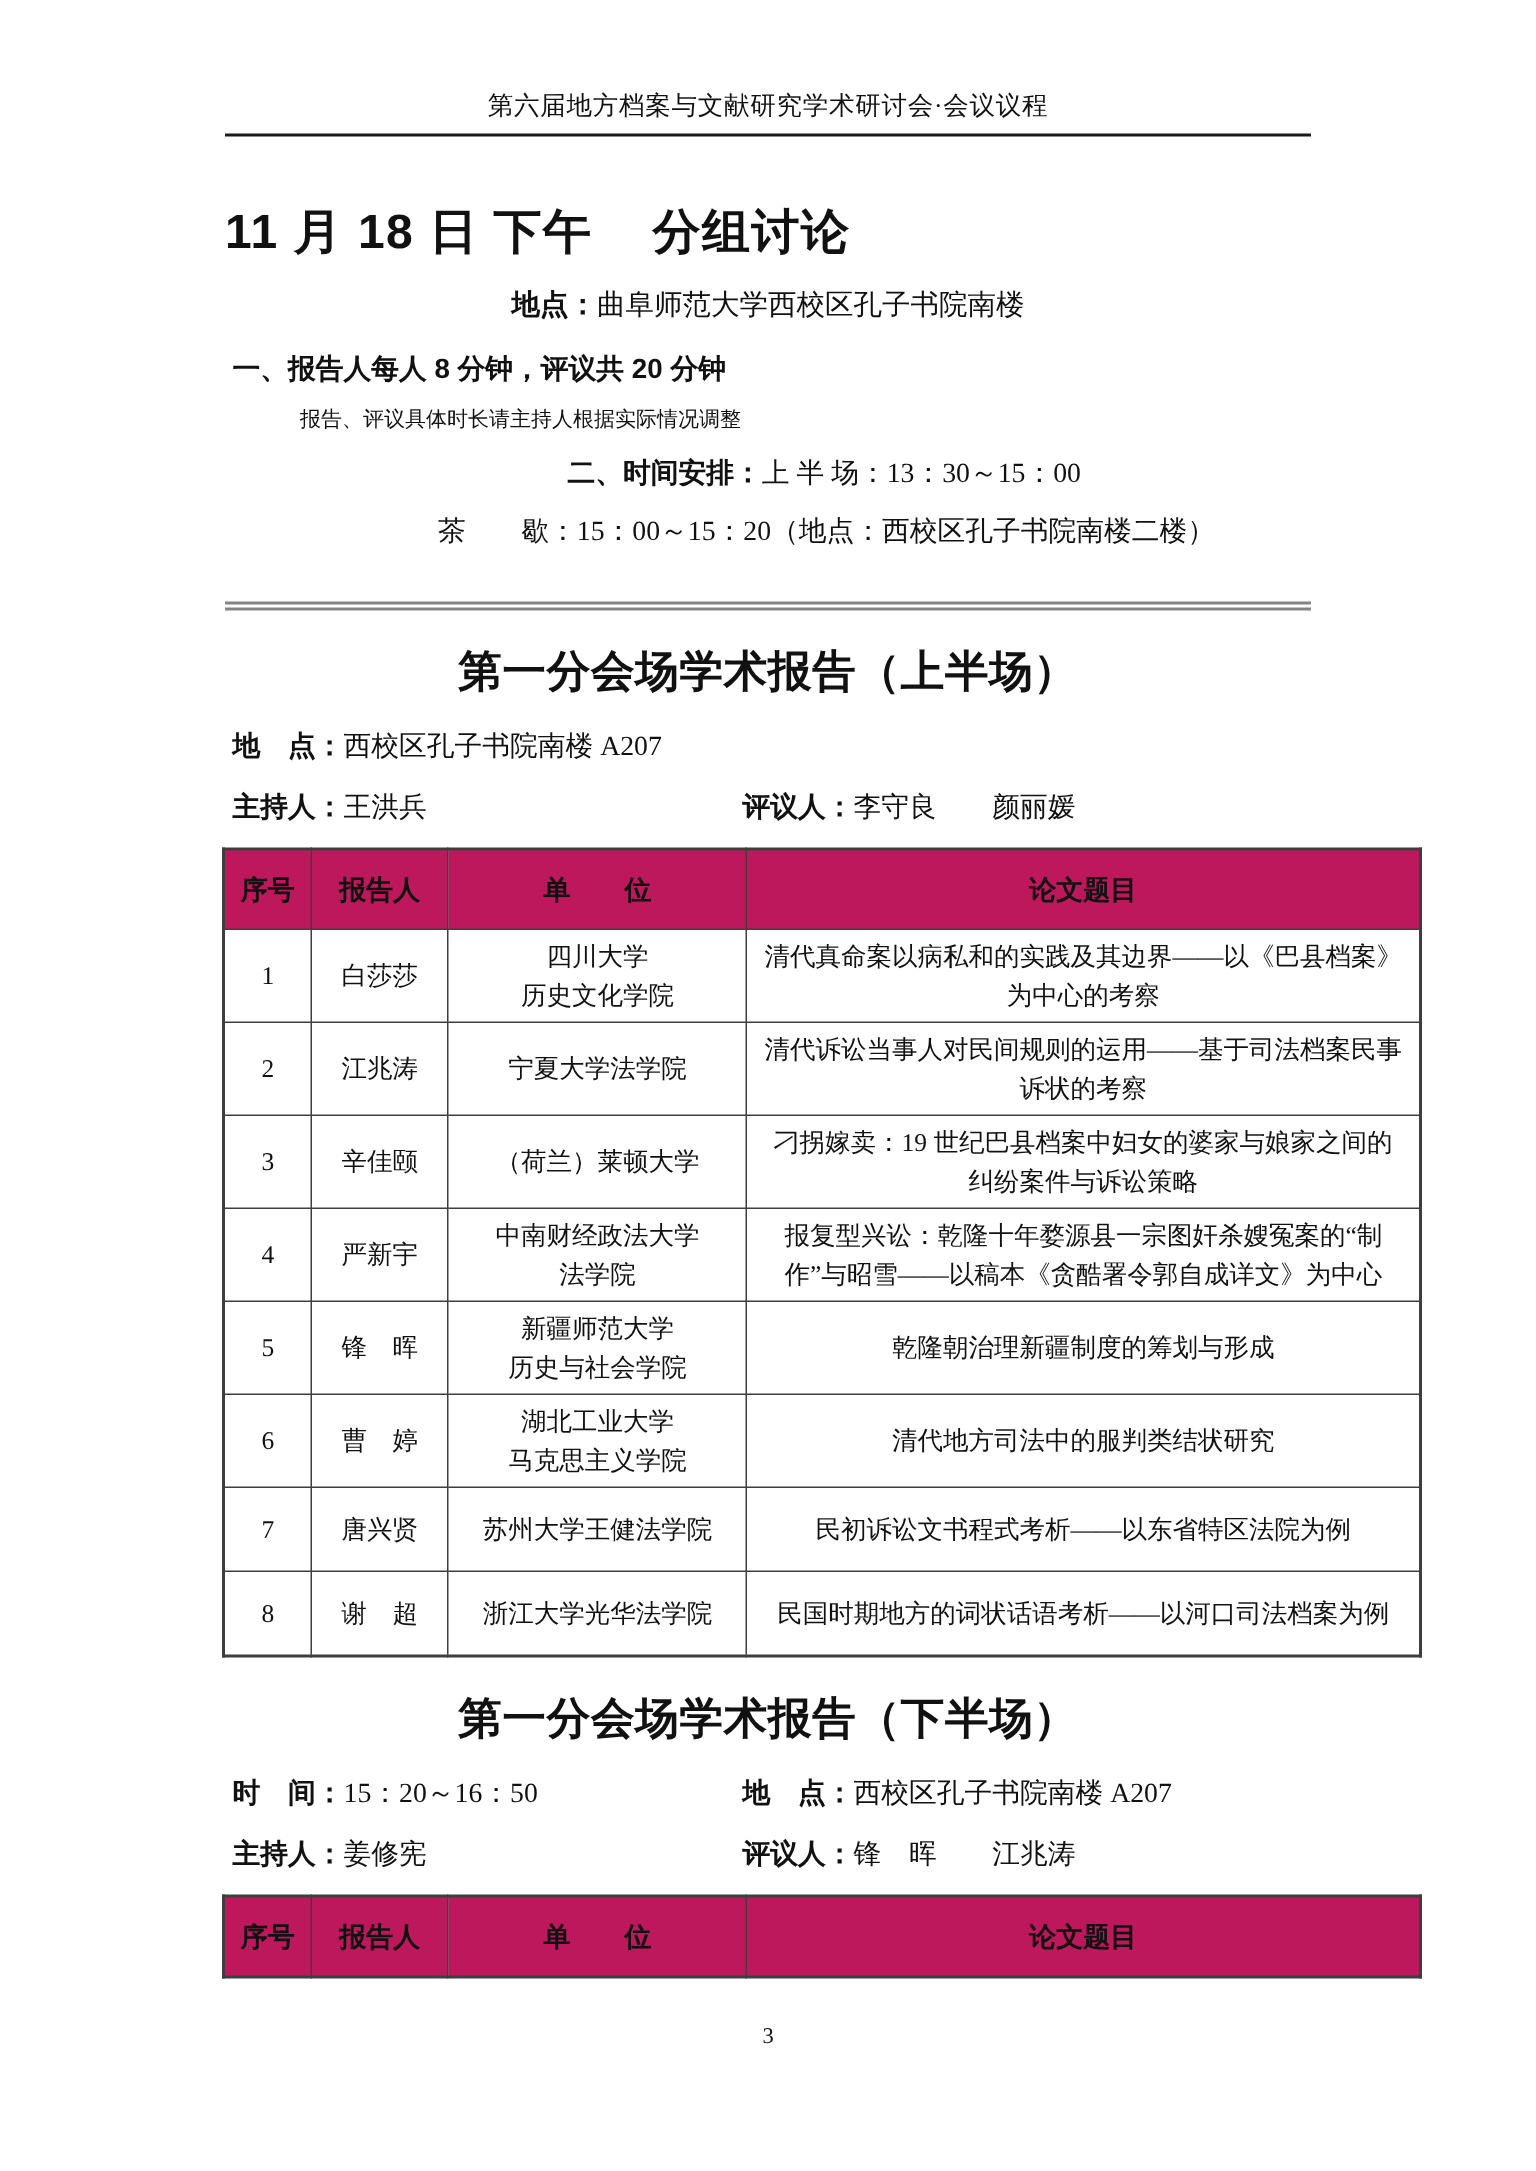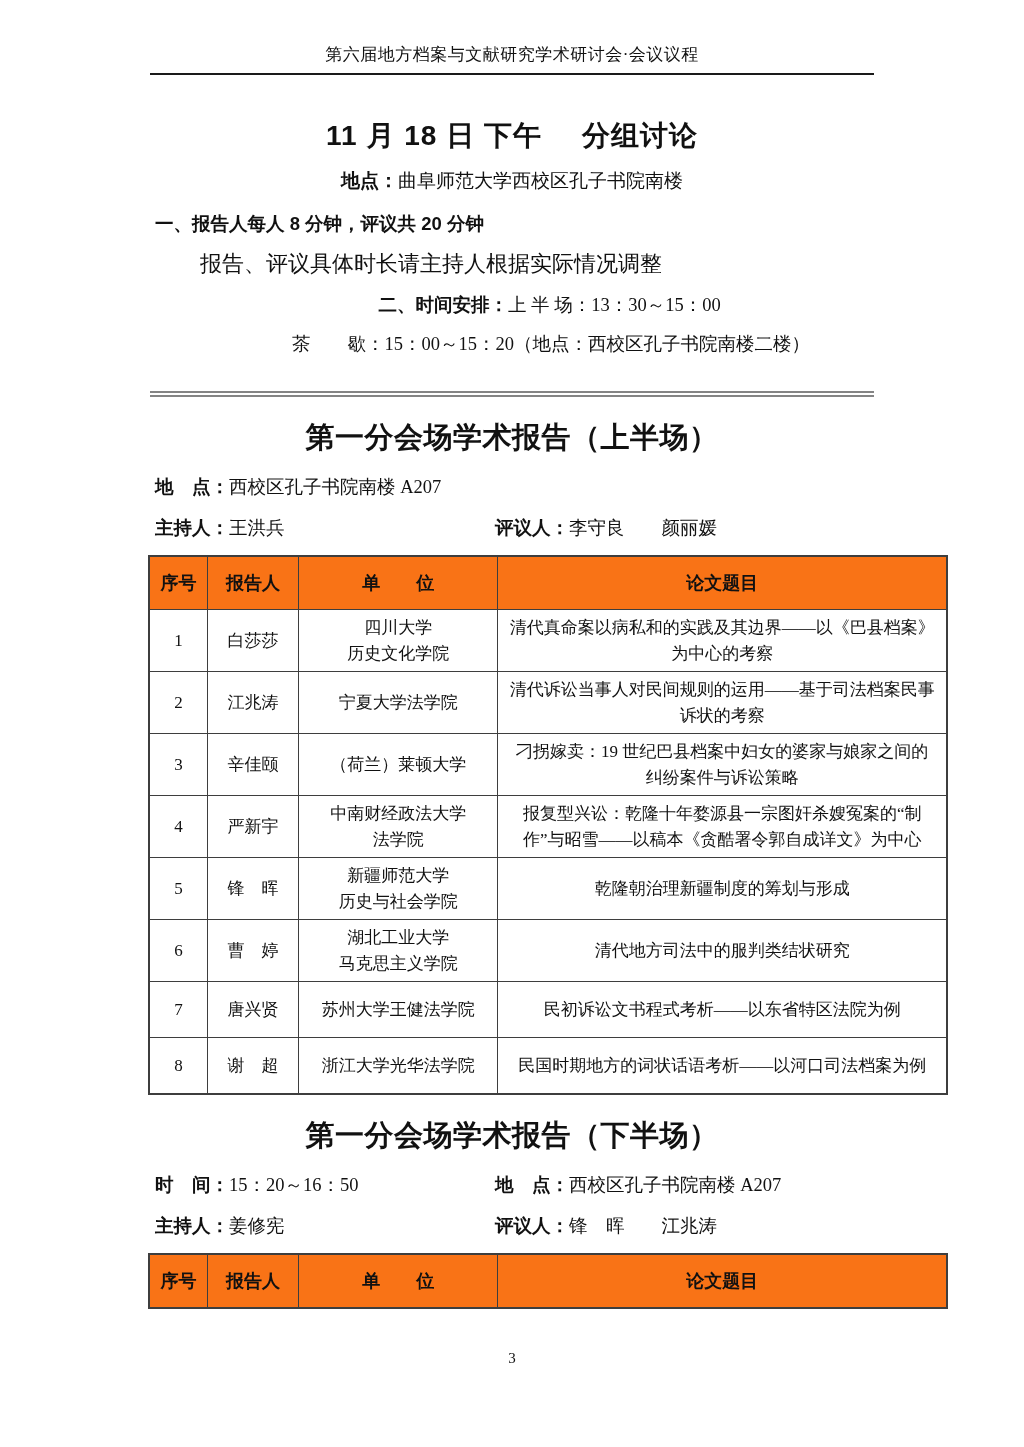--- a/index.html
+++ b/index.html
@@ -3,36 +3,36 @@
 <meta charset="utf-8">
 <style>
   html,body { margin:0; padding:0; }
   body {
     width:1024px; height:1447px; background:#ffffff; color:#111;
     font-family:"Liberation Serif","DejaVu Serif",serif;
     position:relative; overflow:hidden;
   }
 
   .page-header {
-    margin:0 150px; padding-top:43px; padding-bottom:7px;
+    margin:16px 150px; padding-top:43px; padding-bottom:7px;
     border-bottom:2px solid #1a1a1a;
     text-align:center; font-size:17px; letter-spacing:0.5px;
   }
 
   .main-title {
-    margin:42px 150px 0; text-align:center;
+    margin:42px 150px 0; 
     font-family:"Liberation Sans","DejaVu Sans",sans-serif;
-    font-weight:bold; font-size:28px; letter-spacing:1px;
+    font-weight:bold; font-size:32px; letter-spacing:1px;
   }
   .main-title .topic { margin-left:40px; }
 
   .loc-line { margin:13px 150px 0; text-align:center; font-size:19px; }
 
   .rule1 { margin:17px 80px 0 155px; font-size:18.5px; }
-  .note  { margin:13px 80px 4px 200px; font-size:22px; }
+  .note  { margin:13px 80px 4px 200px; font-size:14px; }
   .rule2 { margin:13px 80px 0 155px; font-size:18.5px;text-align:center; }
   .sched { margin:14px 80px 0 292px; font-size:18.5px; }
 
   .divider {
     margin:35px 150px 0; height:2px;
     border-top:2px solid #848484; border-bottom:2px solid #848484;
   }
 
   .sec-title {
     margin:21px 150px 0; text-align:center;
@@ -44,21 +44,21 @@
   .info-left { width:340px; }
   .lbl { font-family:"Liberation Sans","DejaVu Sans",sans-serif; font-weight:bold; }
 
   table.agenda {
     margin:15px 0 0 148px; width:800px;
     border-collapse:collapse; table-layout:fixed;
     font-size:17px; border:2px solid #3e3e3e;
   }
   table.agenda th, table.agenda td { border:1px solid #3e3e3e; }
   table.agenda thead th {
-    background:#f97316; height:50px;
+    background:#be185d; height:50px;
     font-family:"Liberation Sans","DejaVu Sans",sans-serif;
     font-weight:bold; font-size:18px; text-align:center;
   }
   table.agenda td { padding:5px 10px; line-height:1.5; }
   table.agenda tbody tr { height:56px; }
   .col-no    { width:55px;  text-align:center; }
   .col-name  { width:88px;  text-align:center; }
   .col-org   { width:196px; text-align:center; white-space:pre-line; }
   .col-title { width:445px; text-align:center; }
 

